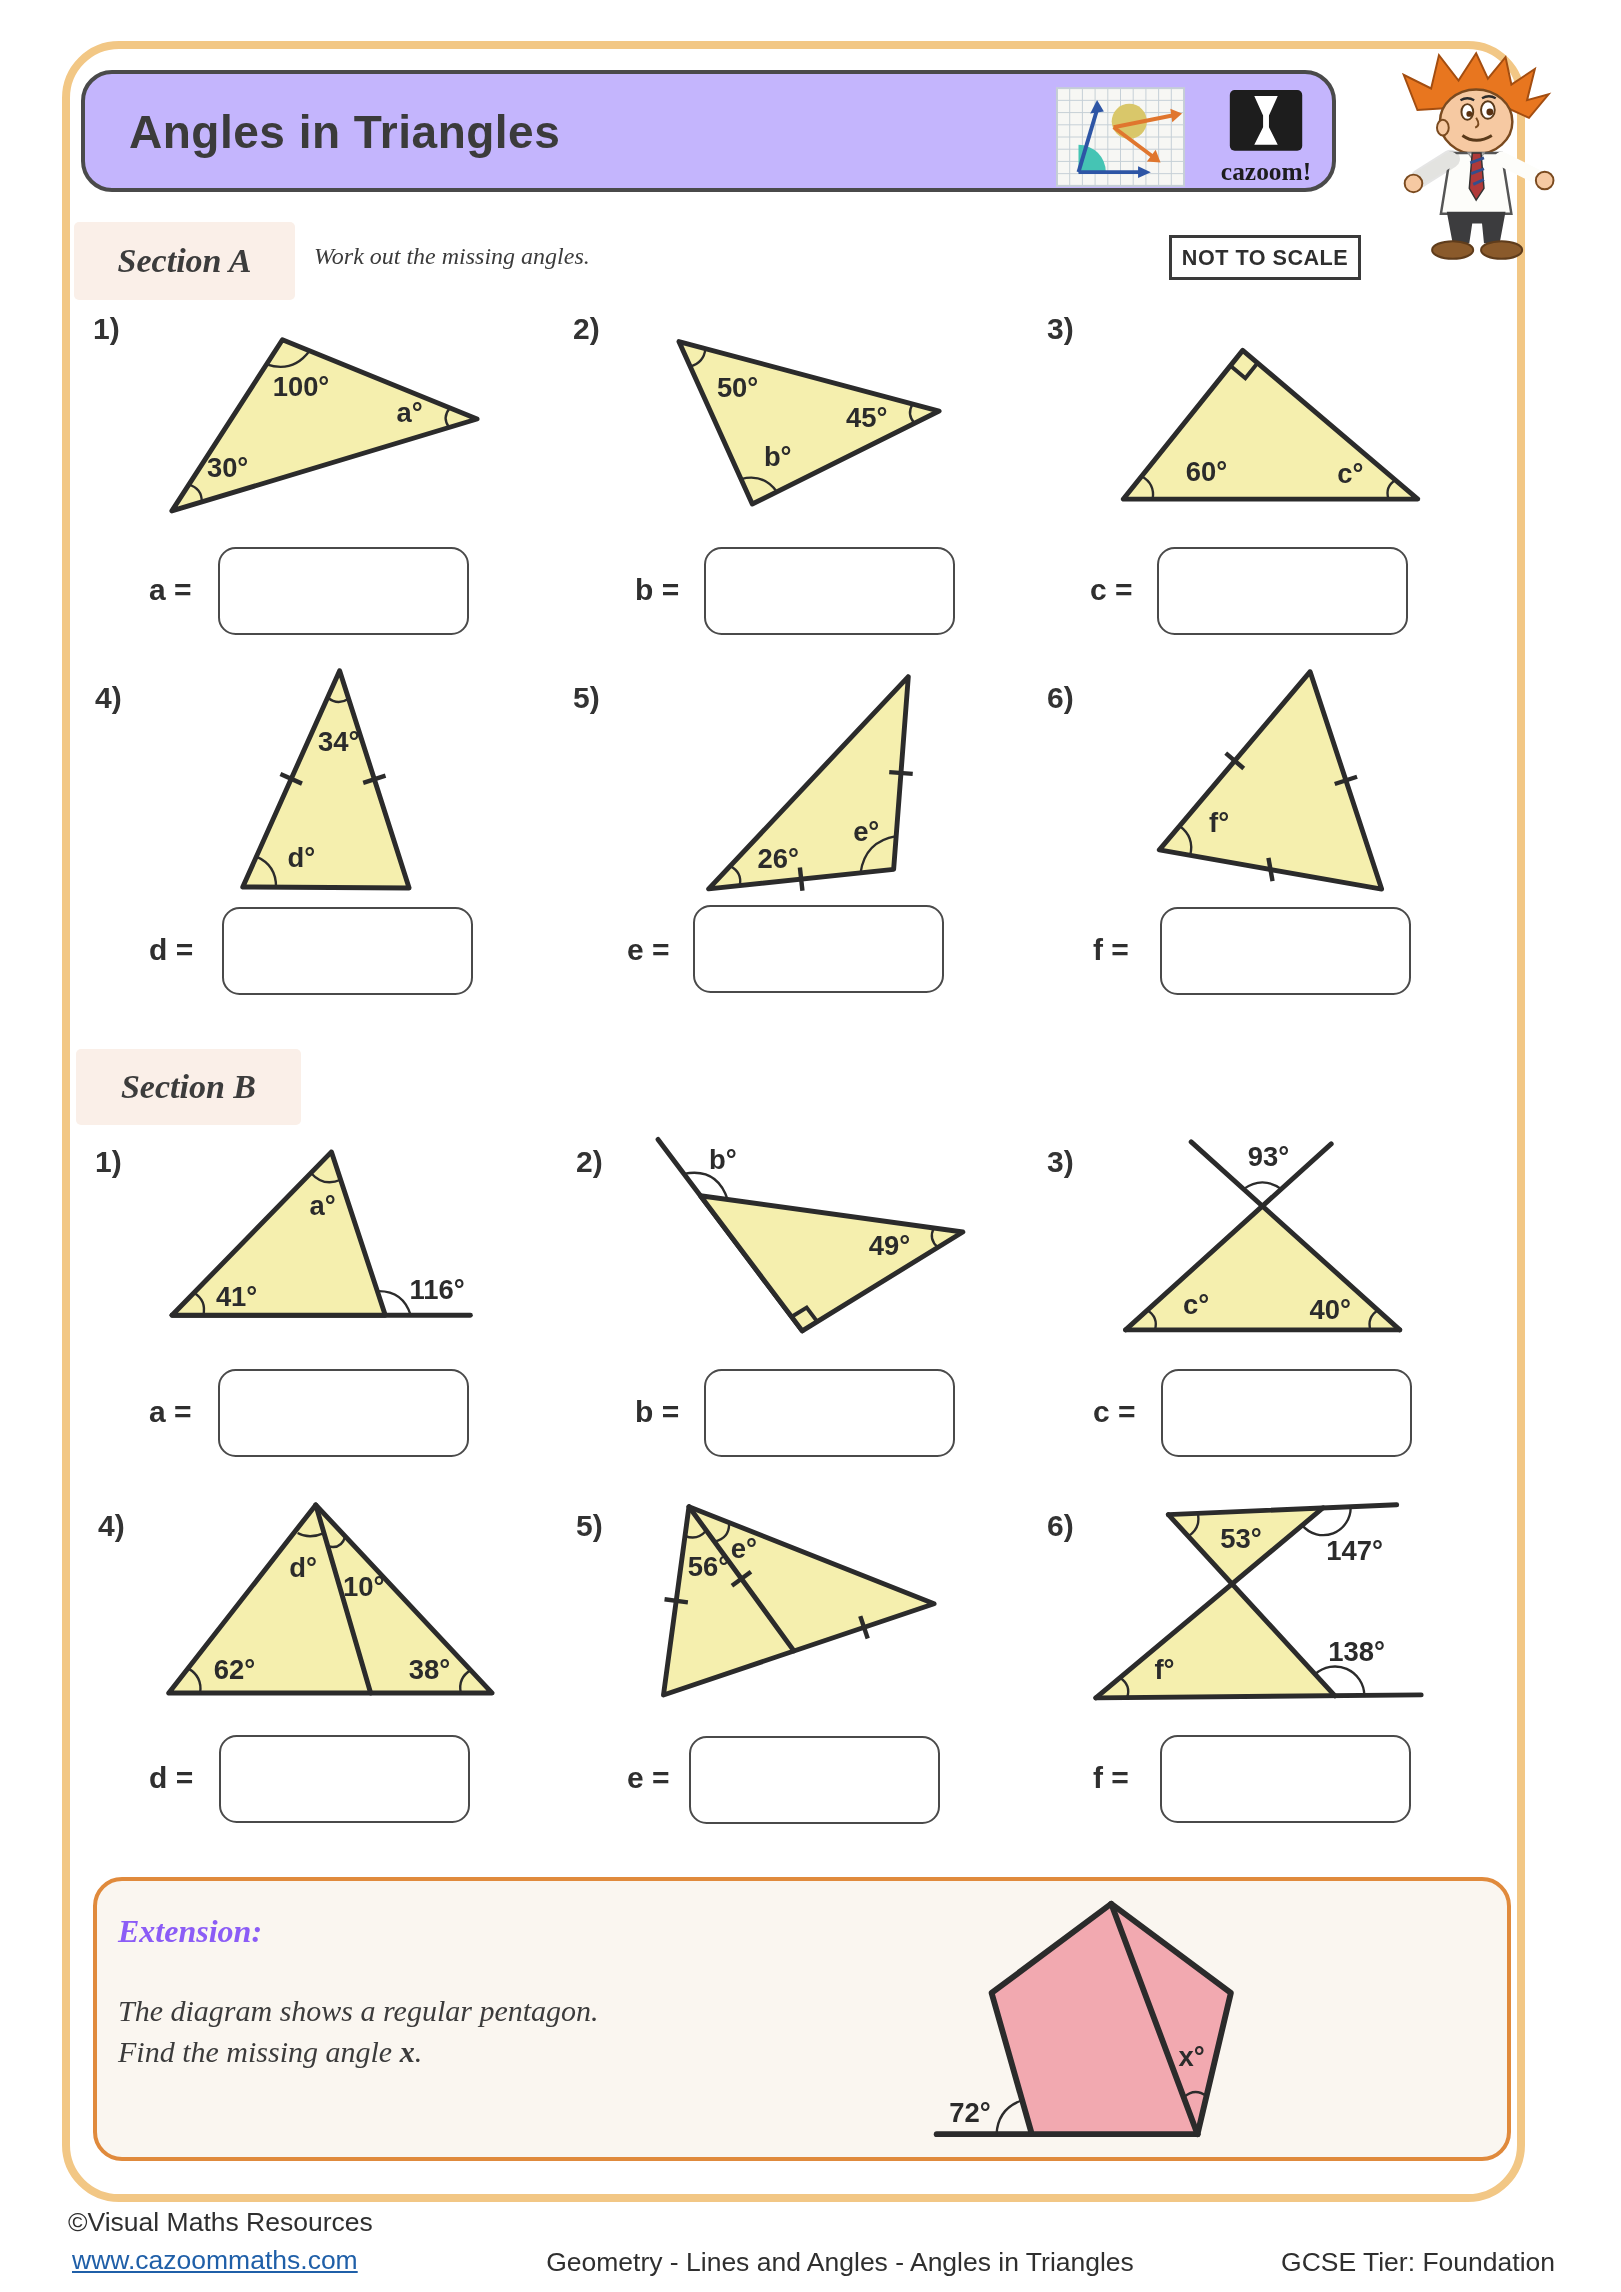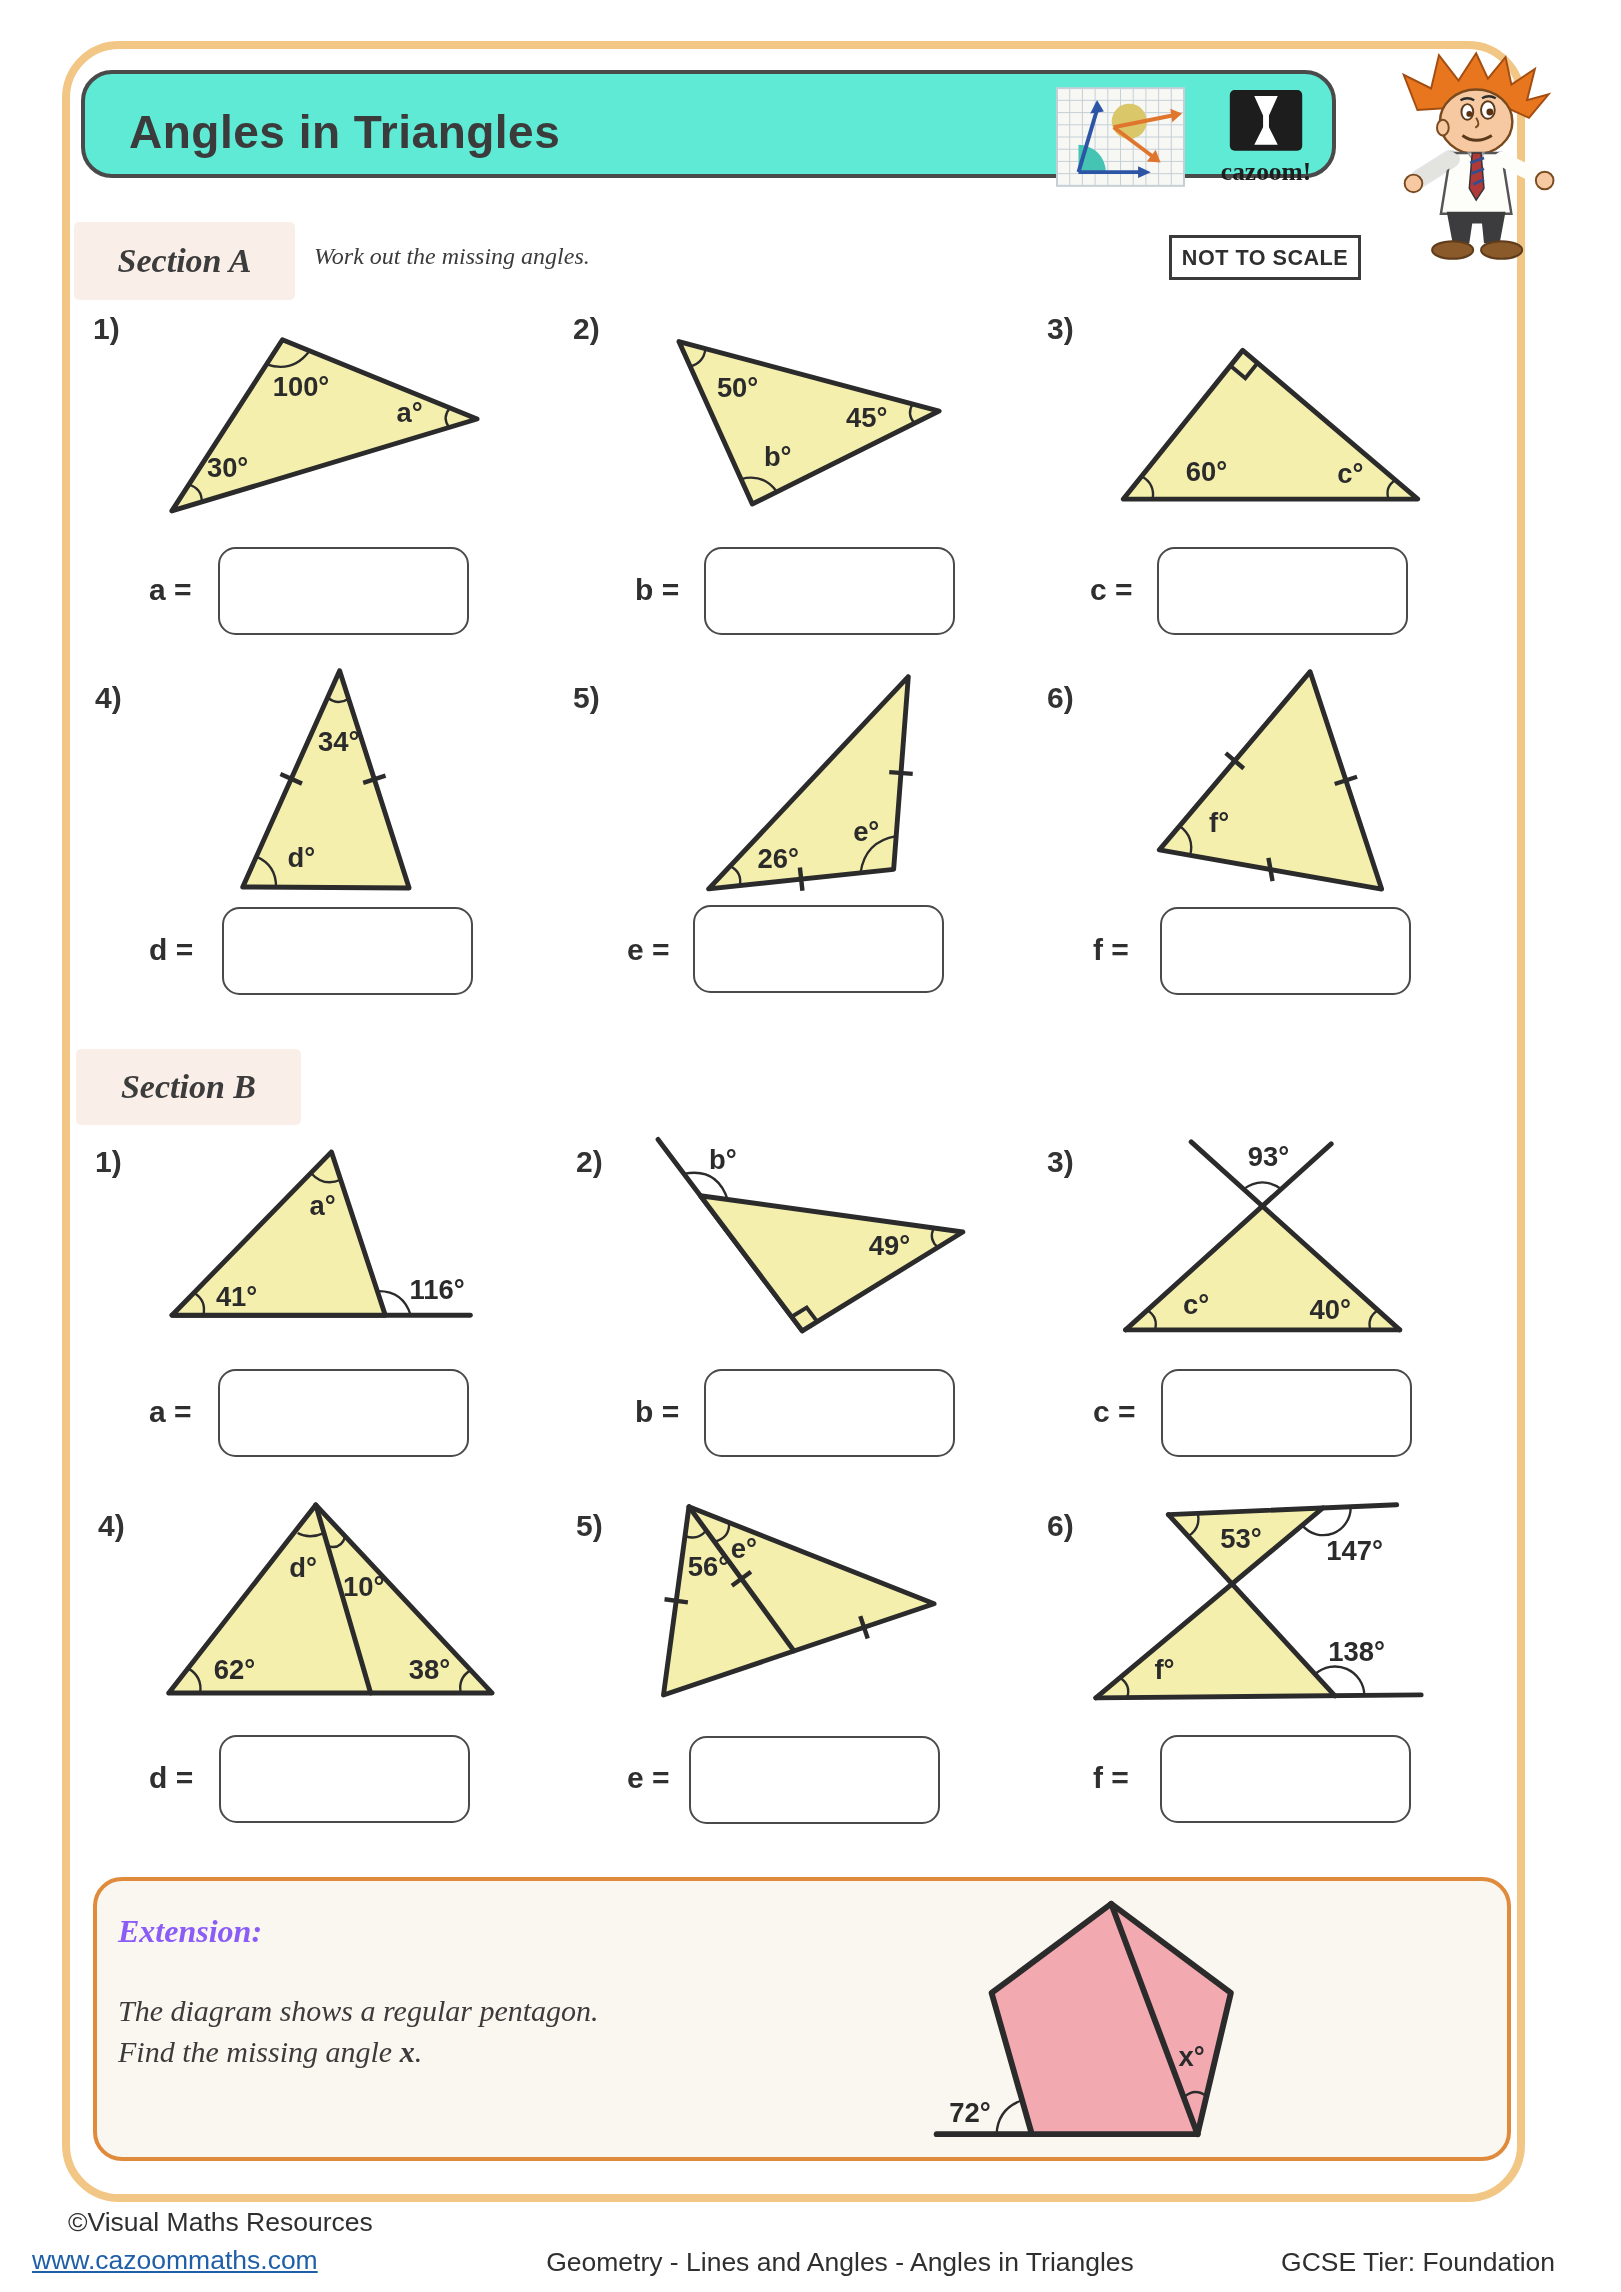--- a/index.html
+++ b/index.html
@@ -1,20 +1,20 @@
 <!DOCTYPE html>
 <html><head>
 <meta charset="utf-8">
 <style>
   html,body{margin:0;padding:0;}
   body{width:1621px;height:2293px;background:#ffffff;position:relative;
        font-family:"Liberation Sans",sans-serif;color:#2f2f2f;overflow:hidden;}
   .abs{position:absolute;}
   .page-border{left:62px;top:41px;width:1447px;height:2145px;border:8.8px solid #f2c785;border-radius:57px;}
-  .header-box{left:81px;top:70px;width:1255px;height:108px;background:#5eead4;border:4.9px solid #4a4a4a;border-radius:31px;box-sizing:border-box;}
+  .header-box{left:81px;top:70px;width:1255px;height:122px;background:#c4b5fd;border:4.9px solid #4a4a4a;border-radius:31px;box-sizing:border-box;}
   .page-title{left:44px;top:31px;font-size:46px;font-weight:bold;color:#3b3b3b;letter-spacing:0.5px;}
   .badge{left:1169px;top:235px;width:192px;height:45px;border:3.9px solid #3a3a3a;background:#fff;box-sizing:border-box;
          display:flex;align-items:center;justify-content:center;font-weight:bold;font-size:21.6px;letter-spacing:0.5px;color:#2f2f2f;}
   .section-label{background:#faefe8;border-radius:5px;display:flex;align-items:center;justify-content:center;
          font-family:"Liberation Serif",serif;font-style:italic;font-weight:bold;font-size:34px;color:#3c3c3c;}
   .instruction{font-family:"Liberation Serif",serif;font-style:italic;font-size:24px;color:#3b3b3b;}
   .qnum{font-size:30px;font-weight:bold;color:#333;}
   .ans-label{font-size:30px;font-weight:bold;color:#2f2f2f;}
   .ans-box{width:251px;height:88px;border:2.9px solid #4a4a4a;border-radius:17.6px;background:#fff;box-sizing:border-box;}
   svg{overflow:visible;}
@@ -24,21 +24,21 @@
   .sq{fill:none;stroke:#2b2b2b;stroke-width:4;}
   .tick{stroke:#2b2b2b;stroke-width:4.5;}
   .alabel{font-family:"Liberation Sans",sans-serif;font-size:28px;font-weight:bold;fill:#2b2b2b;text-anchor:middle;}
   .pent{fill:#f2a9b0;stroke:#2b2b2b;stroke-width:6;stroke-linejoin:round;}
   .pln{stroke:#2b2b2b;stroke-width:6;stroke-linecap:round;fill:none;}
   .ext-box{left:93px;top:1877px;width:1418px;height:284px;background:#faf6f0;border:4.9px solid #e08a3c;border-radius:29px;box-sizing:border-box;}
   .ext-title{font-family:"Liberation Serif",serif;font-style:italic;font-weight:bold;font-size:32px;color:#8b5cf6;}
   .ext-body{font-family:"Liberation Serif",serif;font-style:italic;font-size:30px;color:#3b3b3b;line-height:41px;}
   .ext-var{font-weight:bold;}
   .foot{font-size:26.5px;color:#2f2f2f;margin-left:36px;}
-  .foot-link{font-size:26.5px;color:#1f5fa8;text-decoration:underline;}
+  .foot-link{font-size:26.5px;color:#1f5fa8;text-decoration:underline;margin-left:40px;}
 </style>
 </head>
 <body>
 
 <div class="abs page-border"></div>
 
 <div class="abs header-box">
   <span class="abs page-title">Angles in Triangles</span>
 
   <svg class="abs" style="left:972px;top:13.7px" width="127" height="98" viewBox="0 0 130 100">

